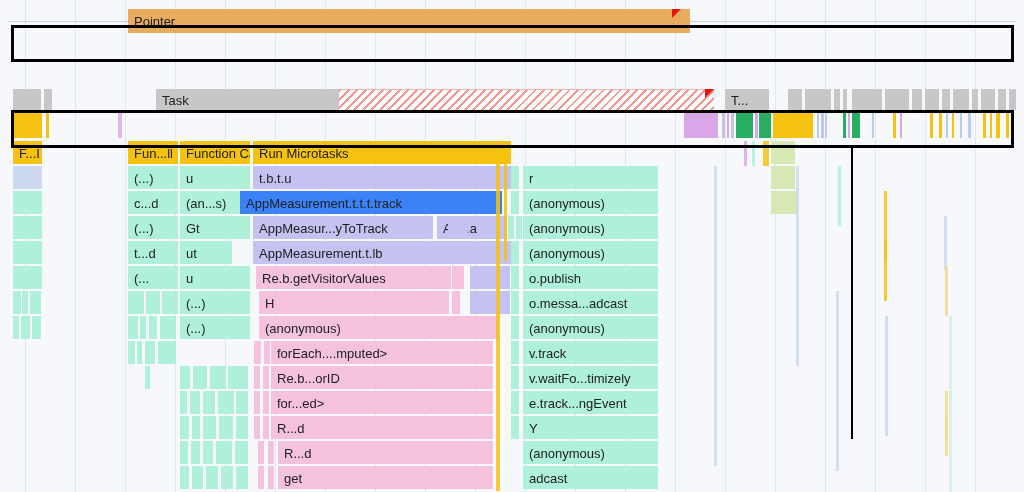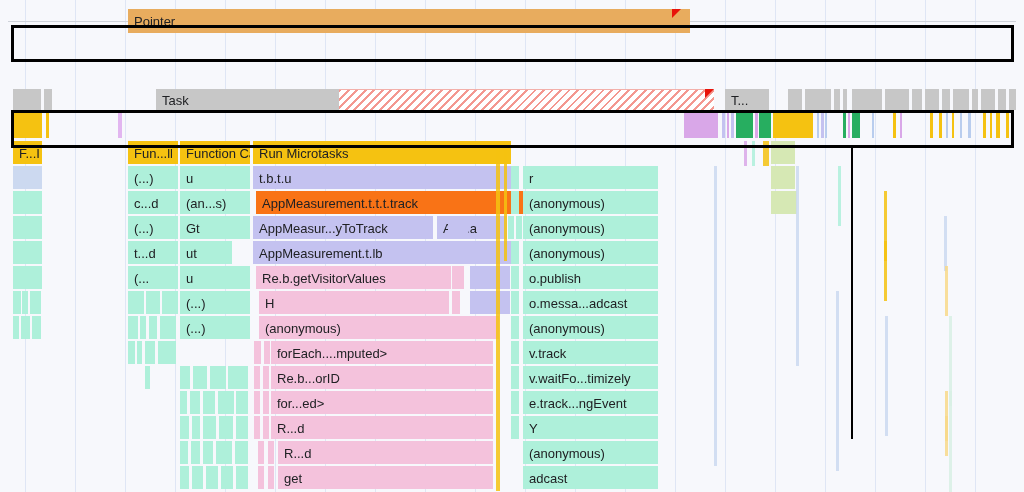--- a/index.html
+++ b/index.html
@@ -180,21 +180,21 @@
       </div>
       <div class="blk" style="left: 523px; top: 166px; width: 135px; height: 23px; background: rgb(174, 240, 218);">
         <span class="lbl">r</span>
       </div>
       <div class="blk" style="left: 128px; top: 191px; width: 50px; height: 23px; background: rgb(174, 240, 218);">
         <span class="lbl">c...d</span>
       </div>
       <div class="blk" style="left: 180px; top: 191px; width: 70px; height: 23px; background: rgb(174, 240, 218);">
         <span class="lbl">(an...s)</span>
       </div>
-      <div class="blk" style="left: 256px; top: 191px; width: 282px; height: 23px; background: #f97316;">
+      <div class="blk" style="left: 240px; top: 191px; width: 262px; height: 23px; background: #3b82f6;">
         <span class="lbl">AppMeasurement.t.t.t.track</span>
       </div>
       <div class="blk" style="left: 523px; top: 191px; width: 135px; height: 23px; background: rgb(174, 240, 218);">
         <span class="lbl">(anonymous)</span>
       </div>
       <div class="blk" style="left: 128px; top: 216px; width: 50px; height: 23px; background: rgb(174, 240, 218);">
         <span class="lbl">(...)</span>
       </div>
       <div class="blk" style="left: 180px; top: 216px; width: 70px; height: 23px; background: rgb(174, 240, 218);">
         <span class="lbl">Gt</span>

